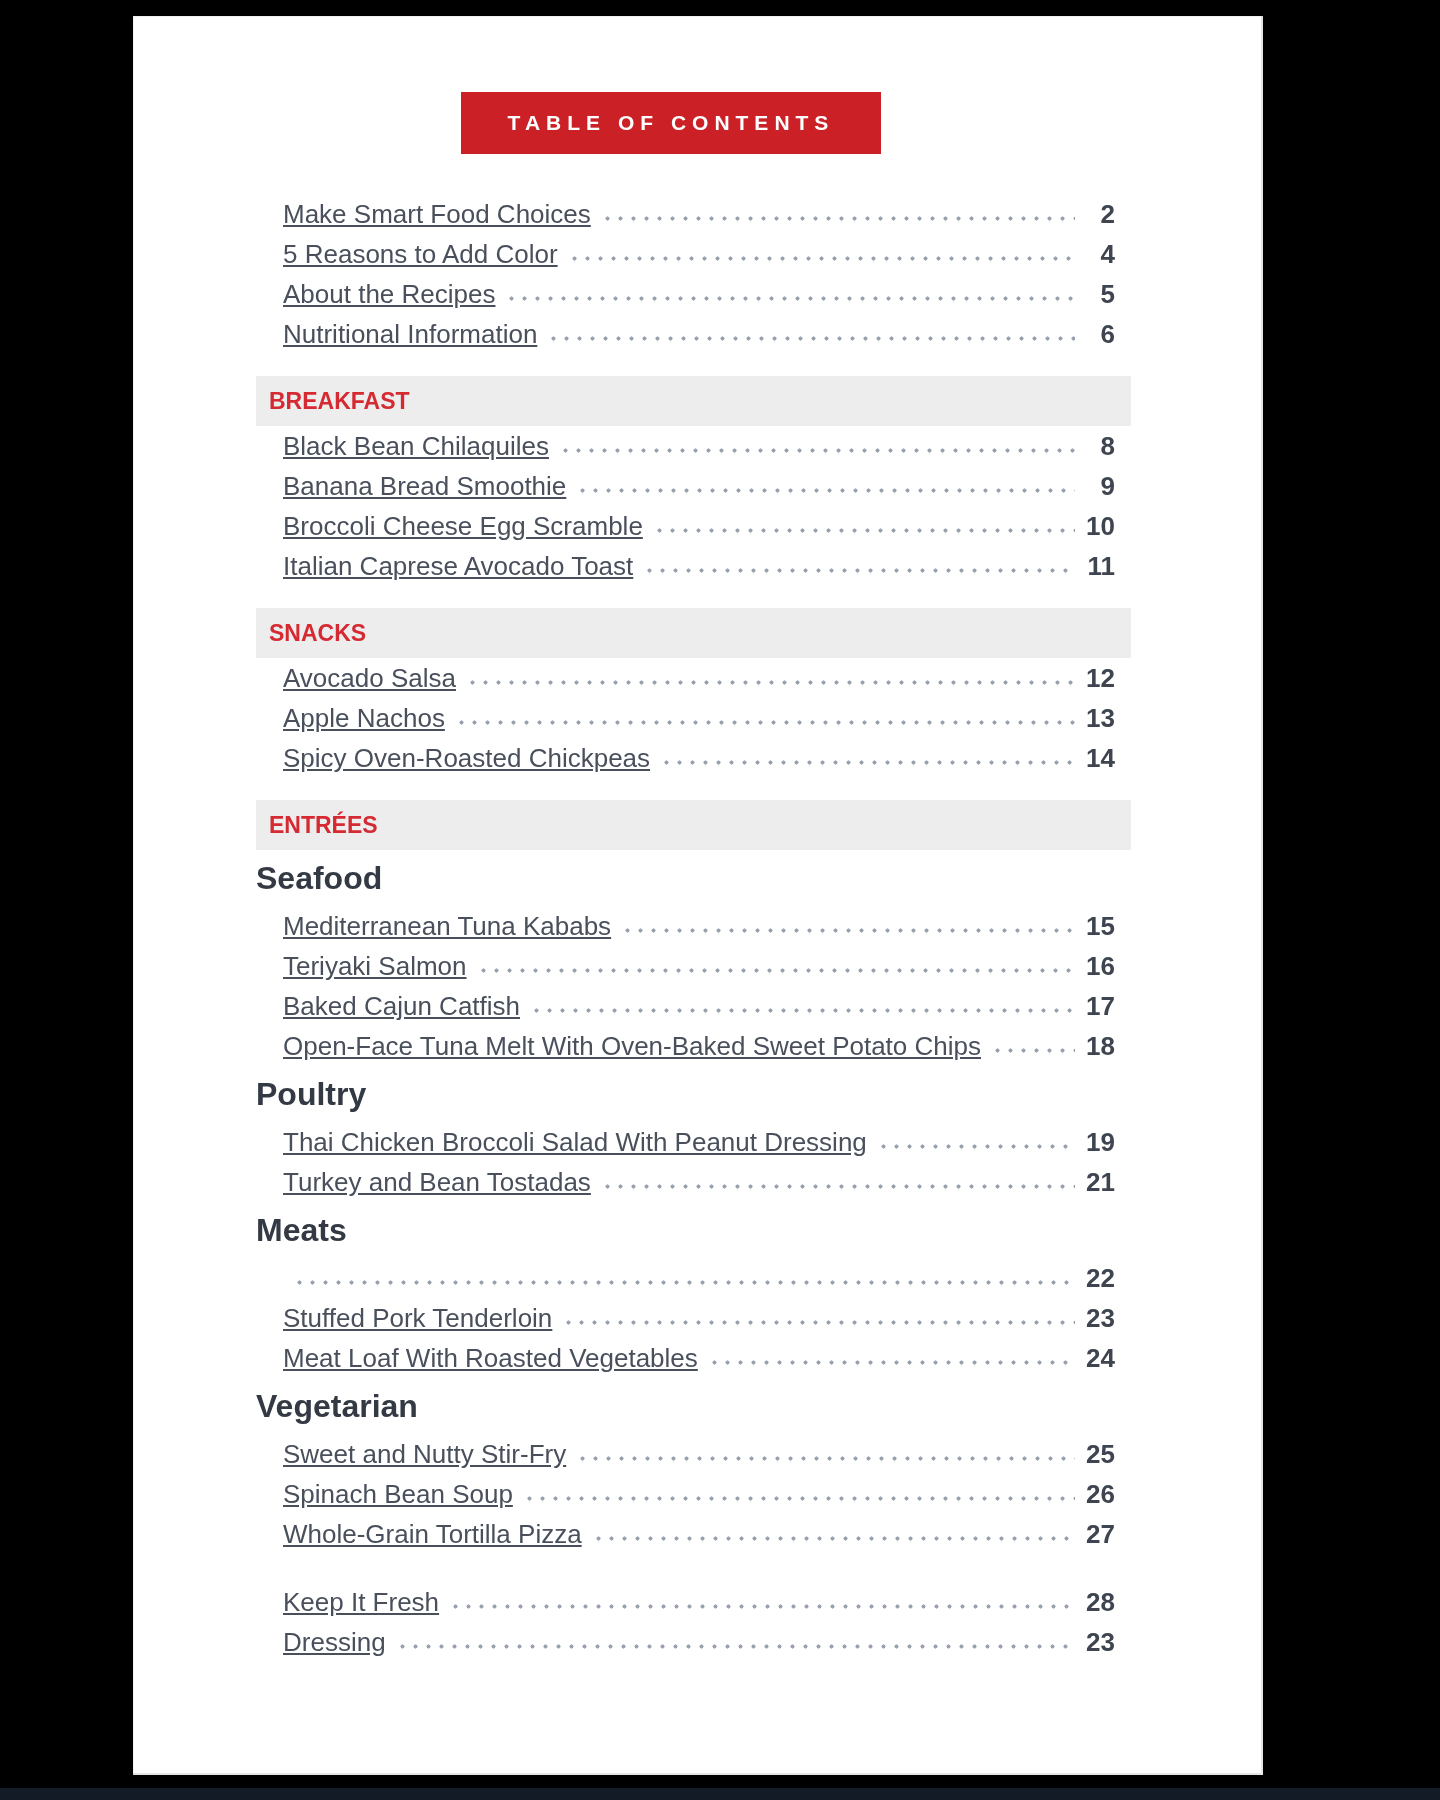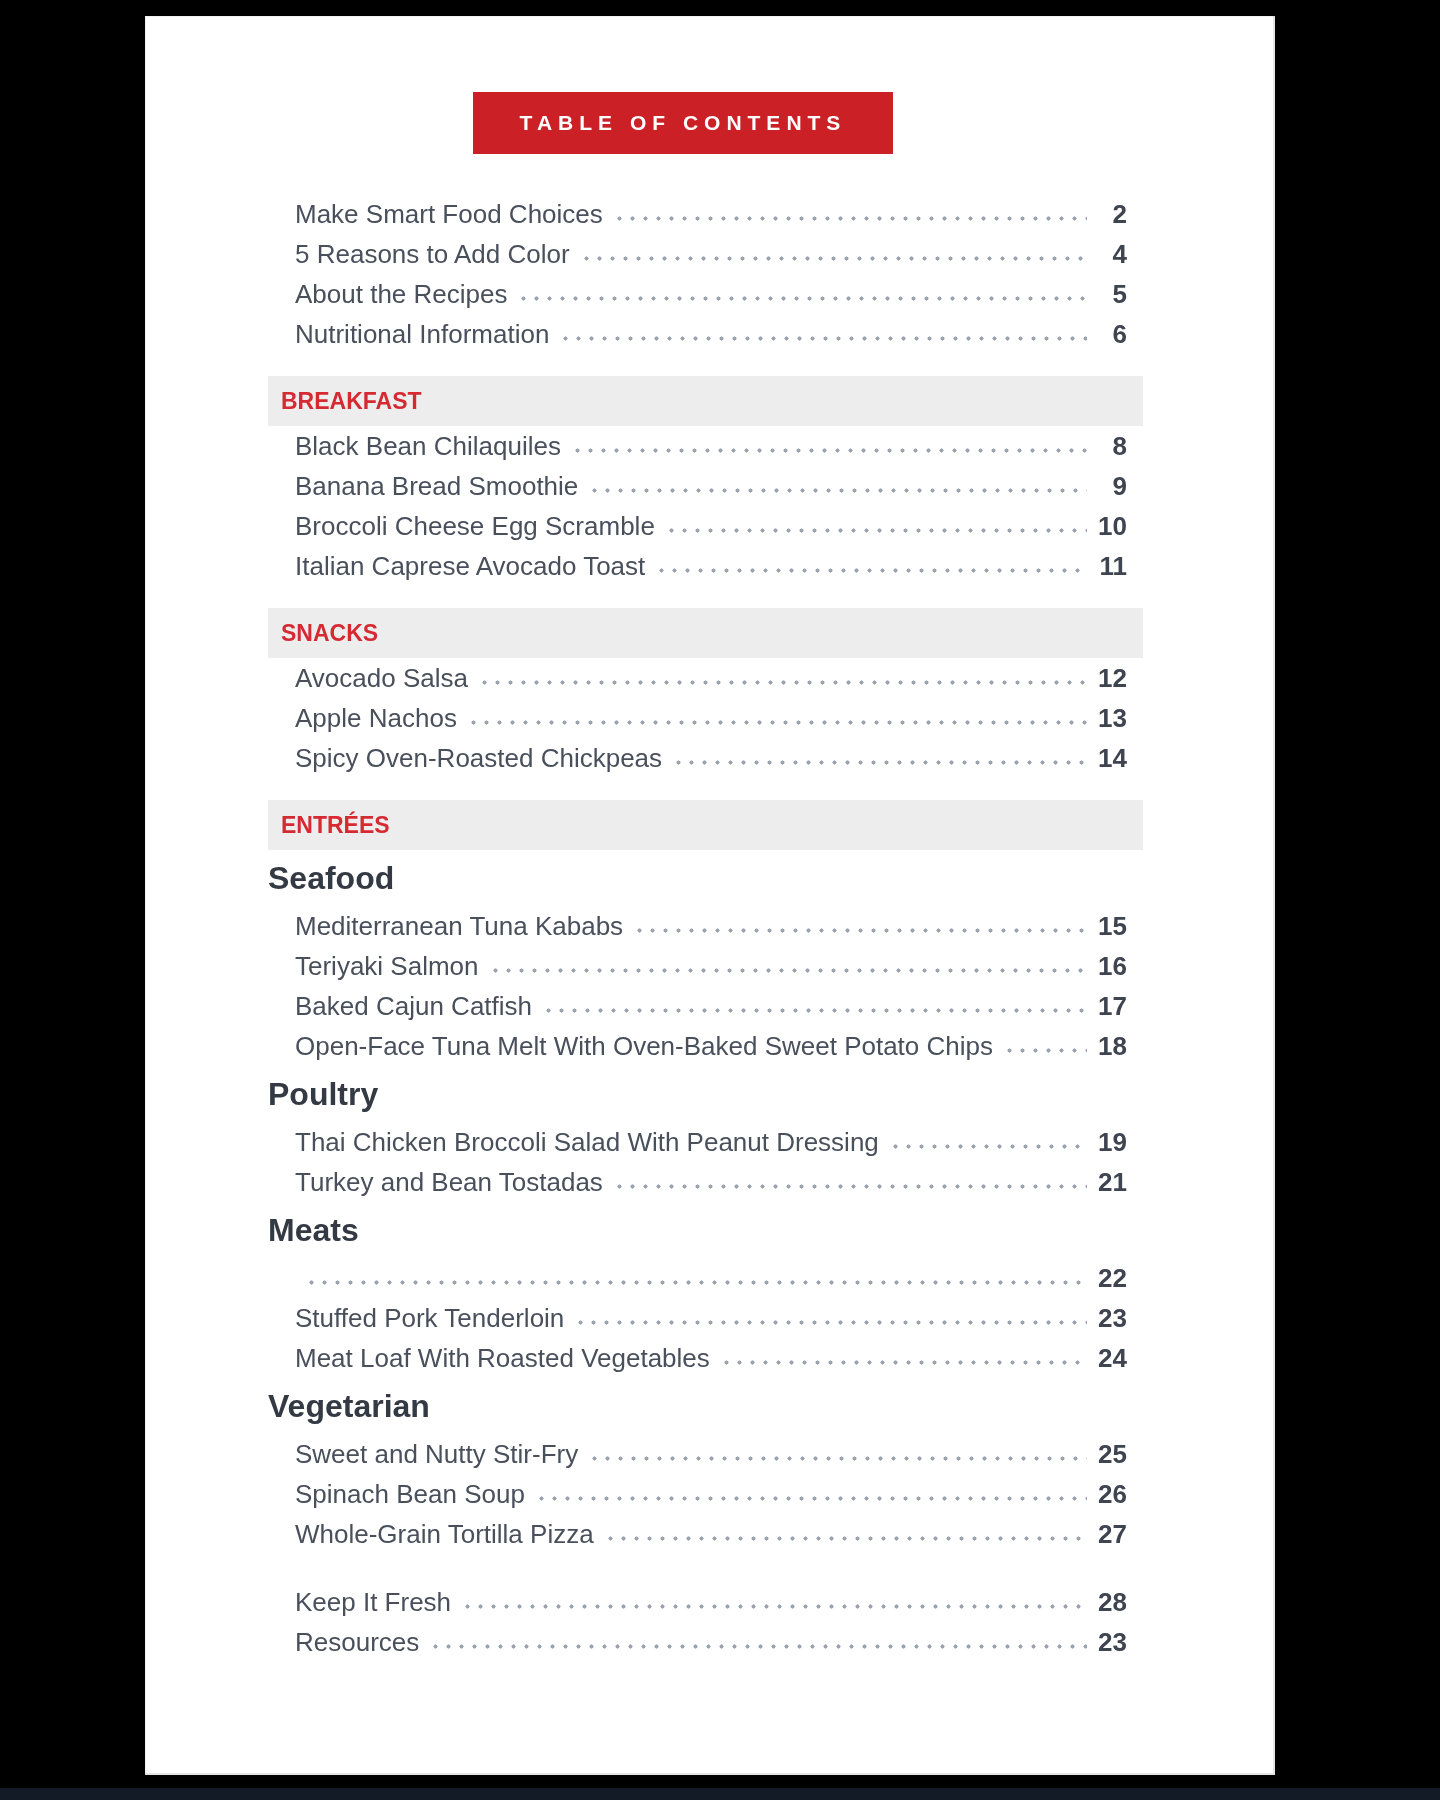--- a/index.html
+++ b/index.html
@@ -5,21 +5,21 @@
   html, body { margin:0; padding:0; }
   body {
     width:1440px; height:1800px;
     background:#000;
     position:relative;
     font-family:"Liberation Sans", sans-serif;
     overflow:hidden;
   }
   .page {
     position:absolute;
-    left:145px; top:16px;
+    left:133px; top:16px;
     width:1130px; height:1759px;
     background:#fff;
     box-shadow: inset -2px -2px 0 rgba(0,0,0,0.10), inset 1px 1px 0 rgba(0,0,0,0.05);
   }
   .banner {
     position:absolute;
     left:328px; top:76px;
     width:420px; height:62px;
     background:var(--banner-red, #cb2026);
     color:#ffffff;
@@ -52,21 +52,21 @@
     color:var(--subheader-text, #343a44);
   }
   .entries.after-bar { }
   .entry {
     display:flex; align-items:center;
     height:40px;
     padding:0 16px 0 27px;
     font-size:26px;
     color:var(--item-text, #49505c);
   }
-  .entry .title { white-space:nowrap; }
+  .entry .title { white-space:nowrap;text-decoration:underline; }
   .entry .dots {
     flex:1;
     align-self:stretch;
     margin:0 4px 0 10px;
     background-image: radial-gradient(circle, #99a2ae 1.8px, rgba(255,255,255,0) 2.3px);
     background-size:13px 13px;
     background-repeat:repeat-x;
     background-position:left 0px bottom 9px;
   }
   .entry .pagenum {
@@ -234,20 +234,20 @@
         </div>
       </div>
       <div class="spacer"></div>
       <div class="entries">
         <div class="entry">
           <span class="title">Keep It Fresh</span>
           <span class="dots"></span>
           <span class="pagenum">28</span>
         </div>
         <div class="entry">
-          <span class="title">Resources</span>
+          <span class="title">Dressing</span>
           <span class="dots"></span>
           <span class="pagenum">23</span>
         </div>
       </div>
     </div>
 </div>
 <div class="bottom-strip"></div>
 
 </body></html>

